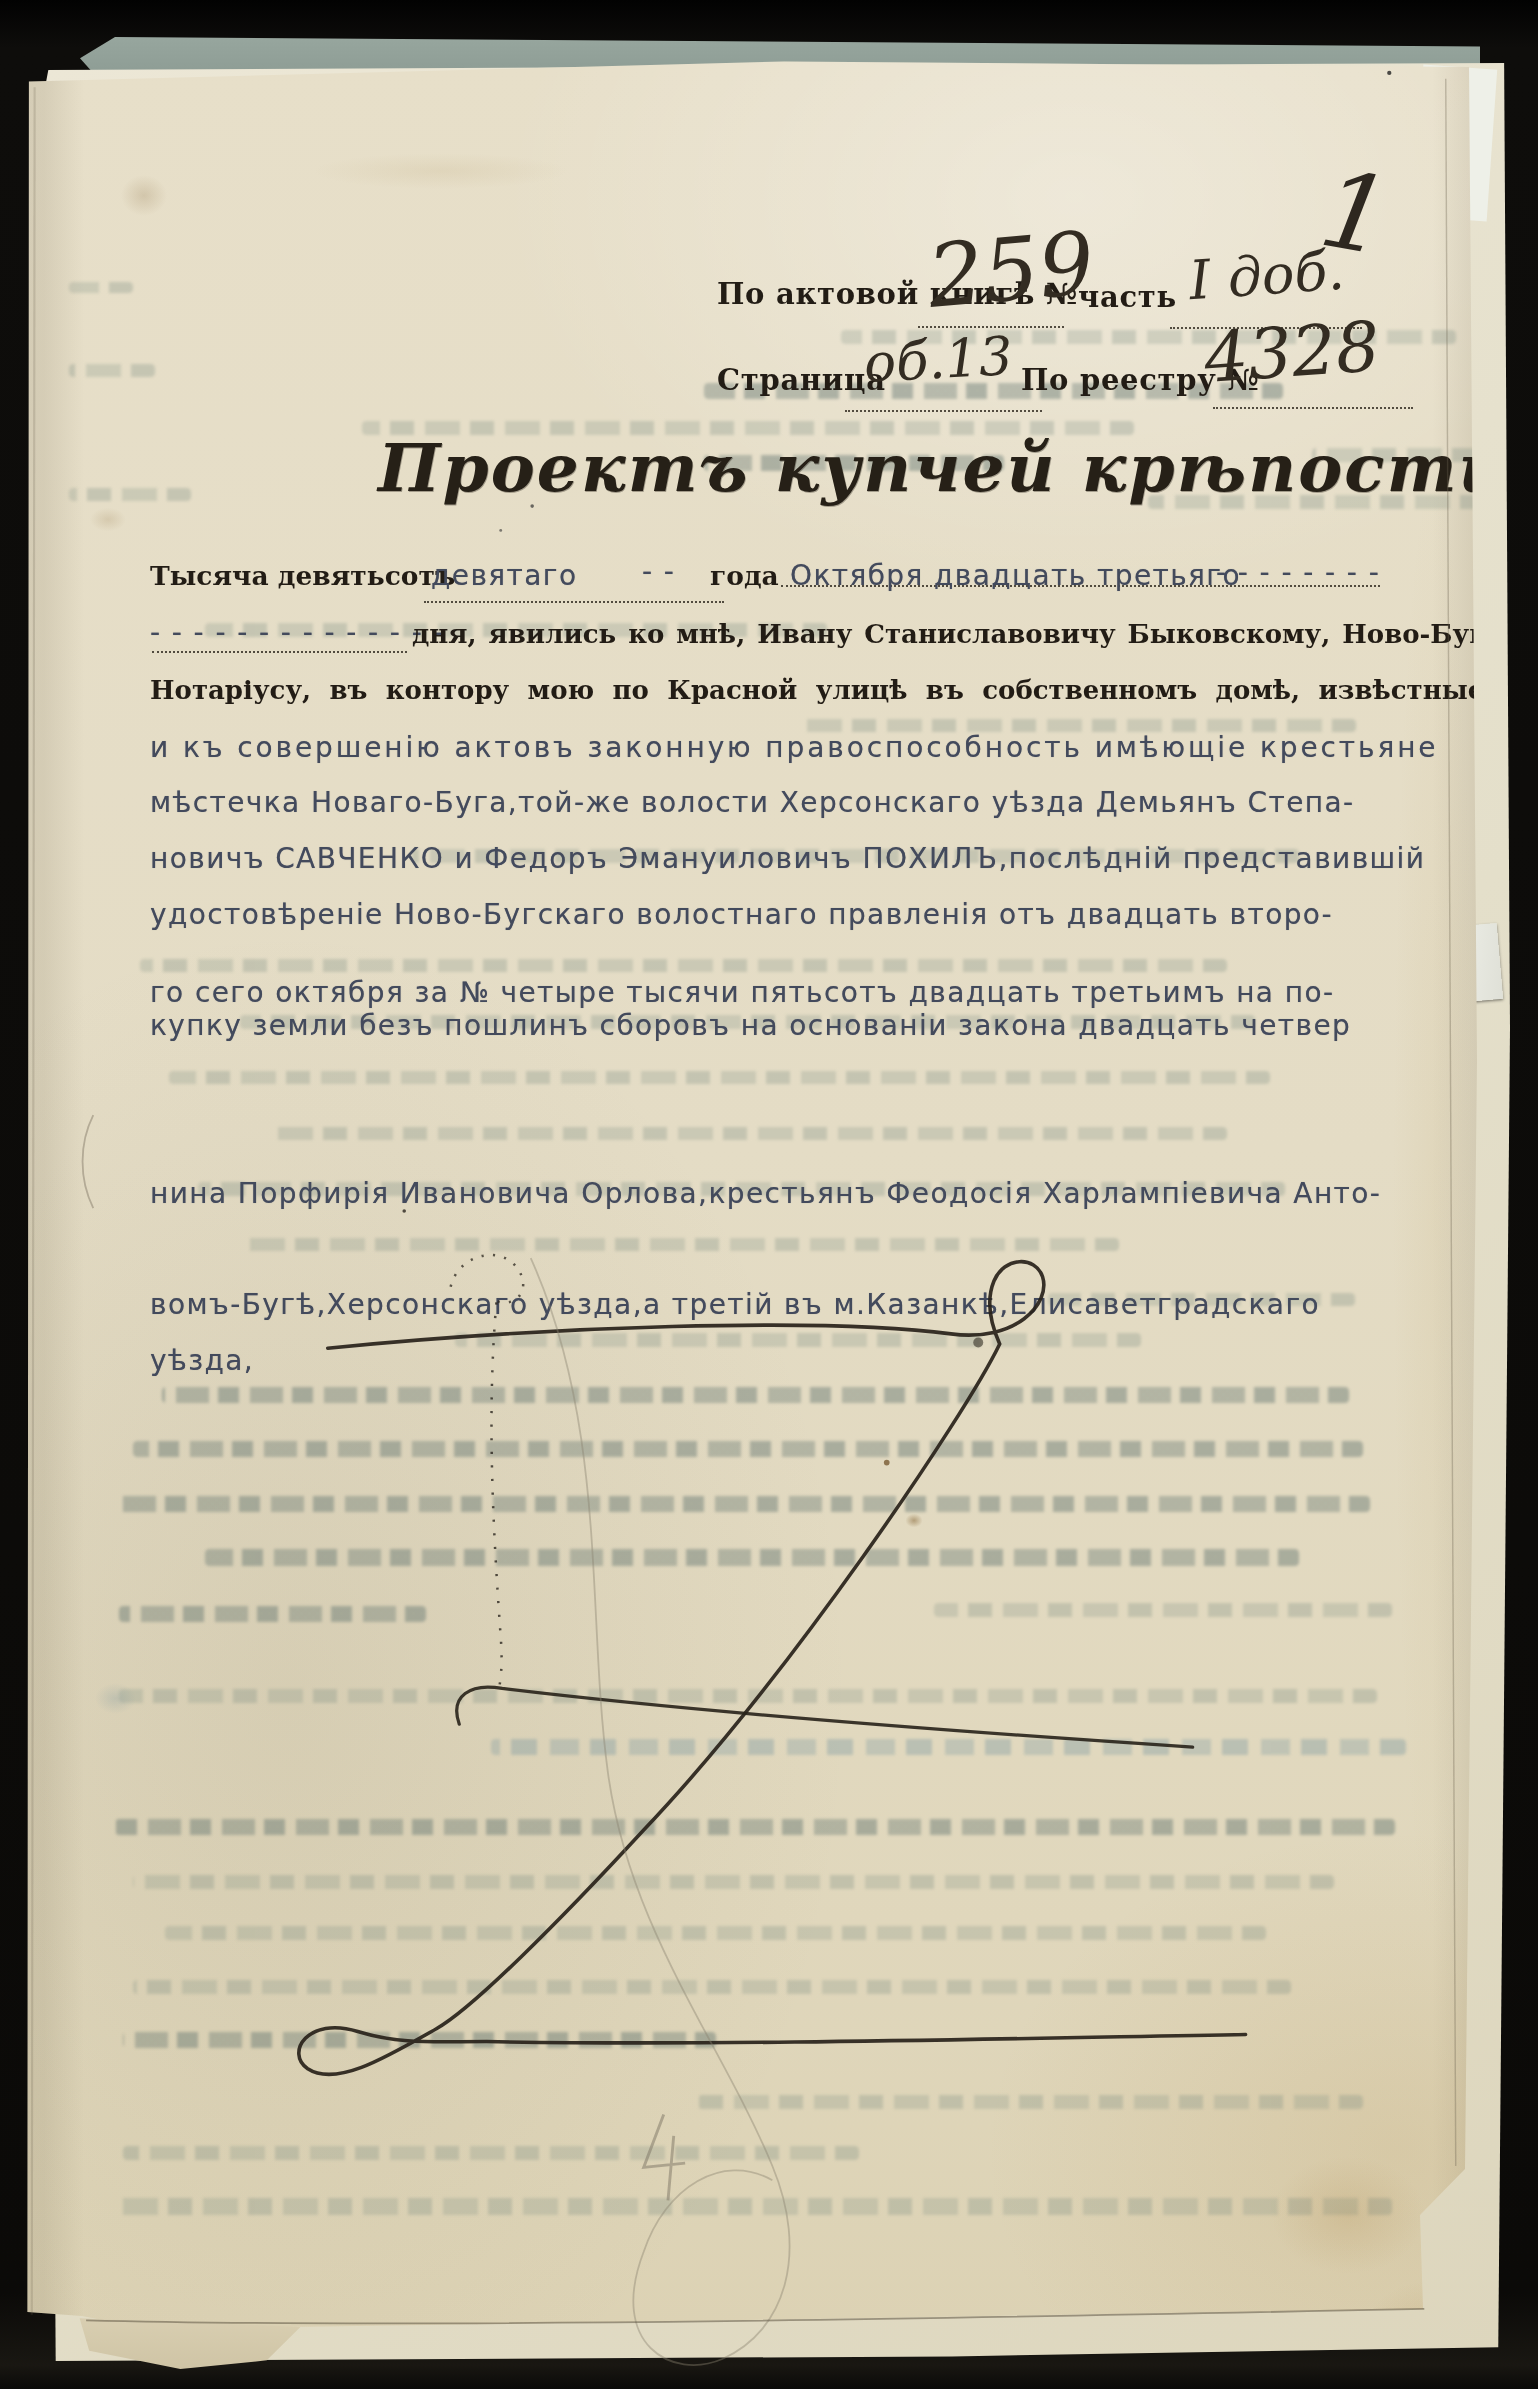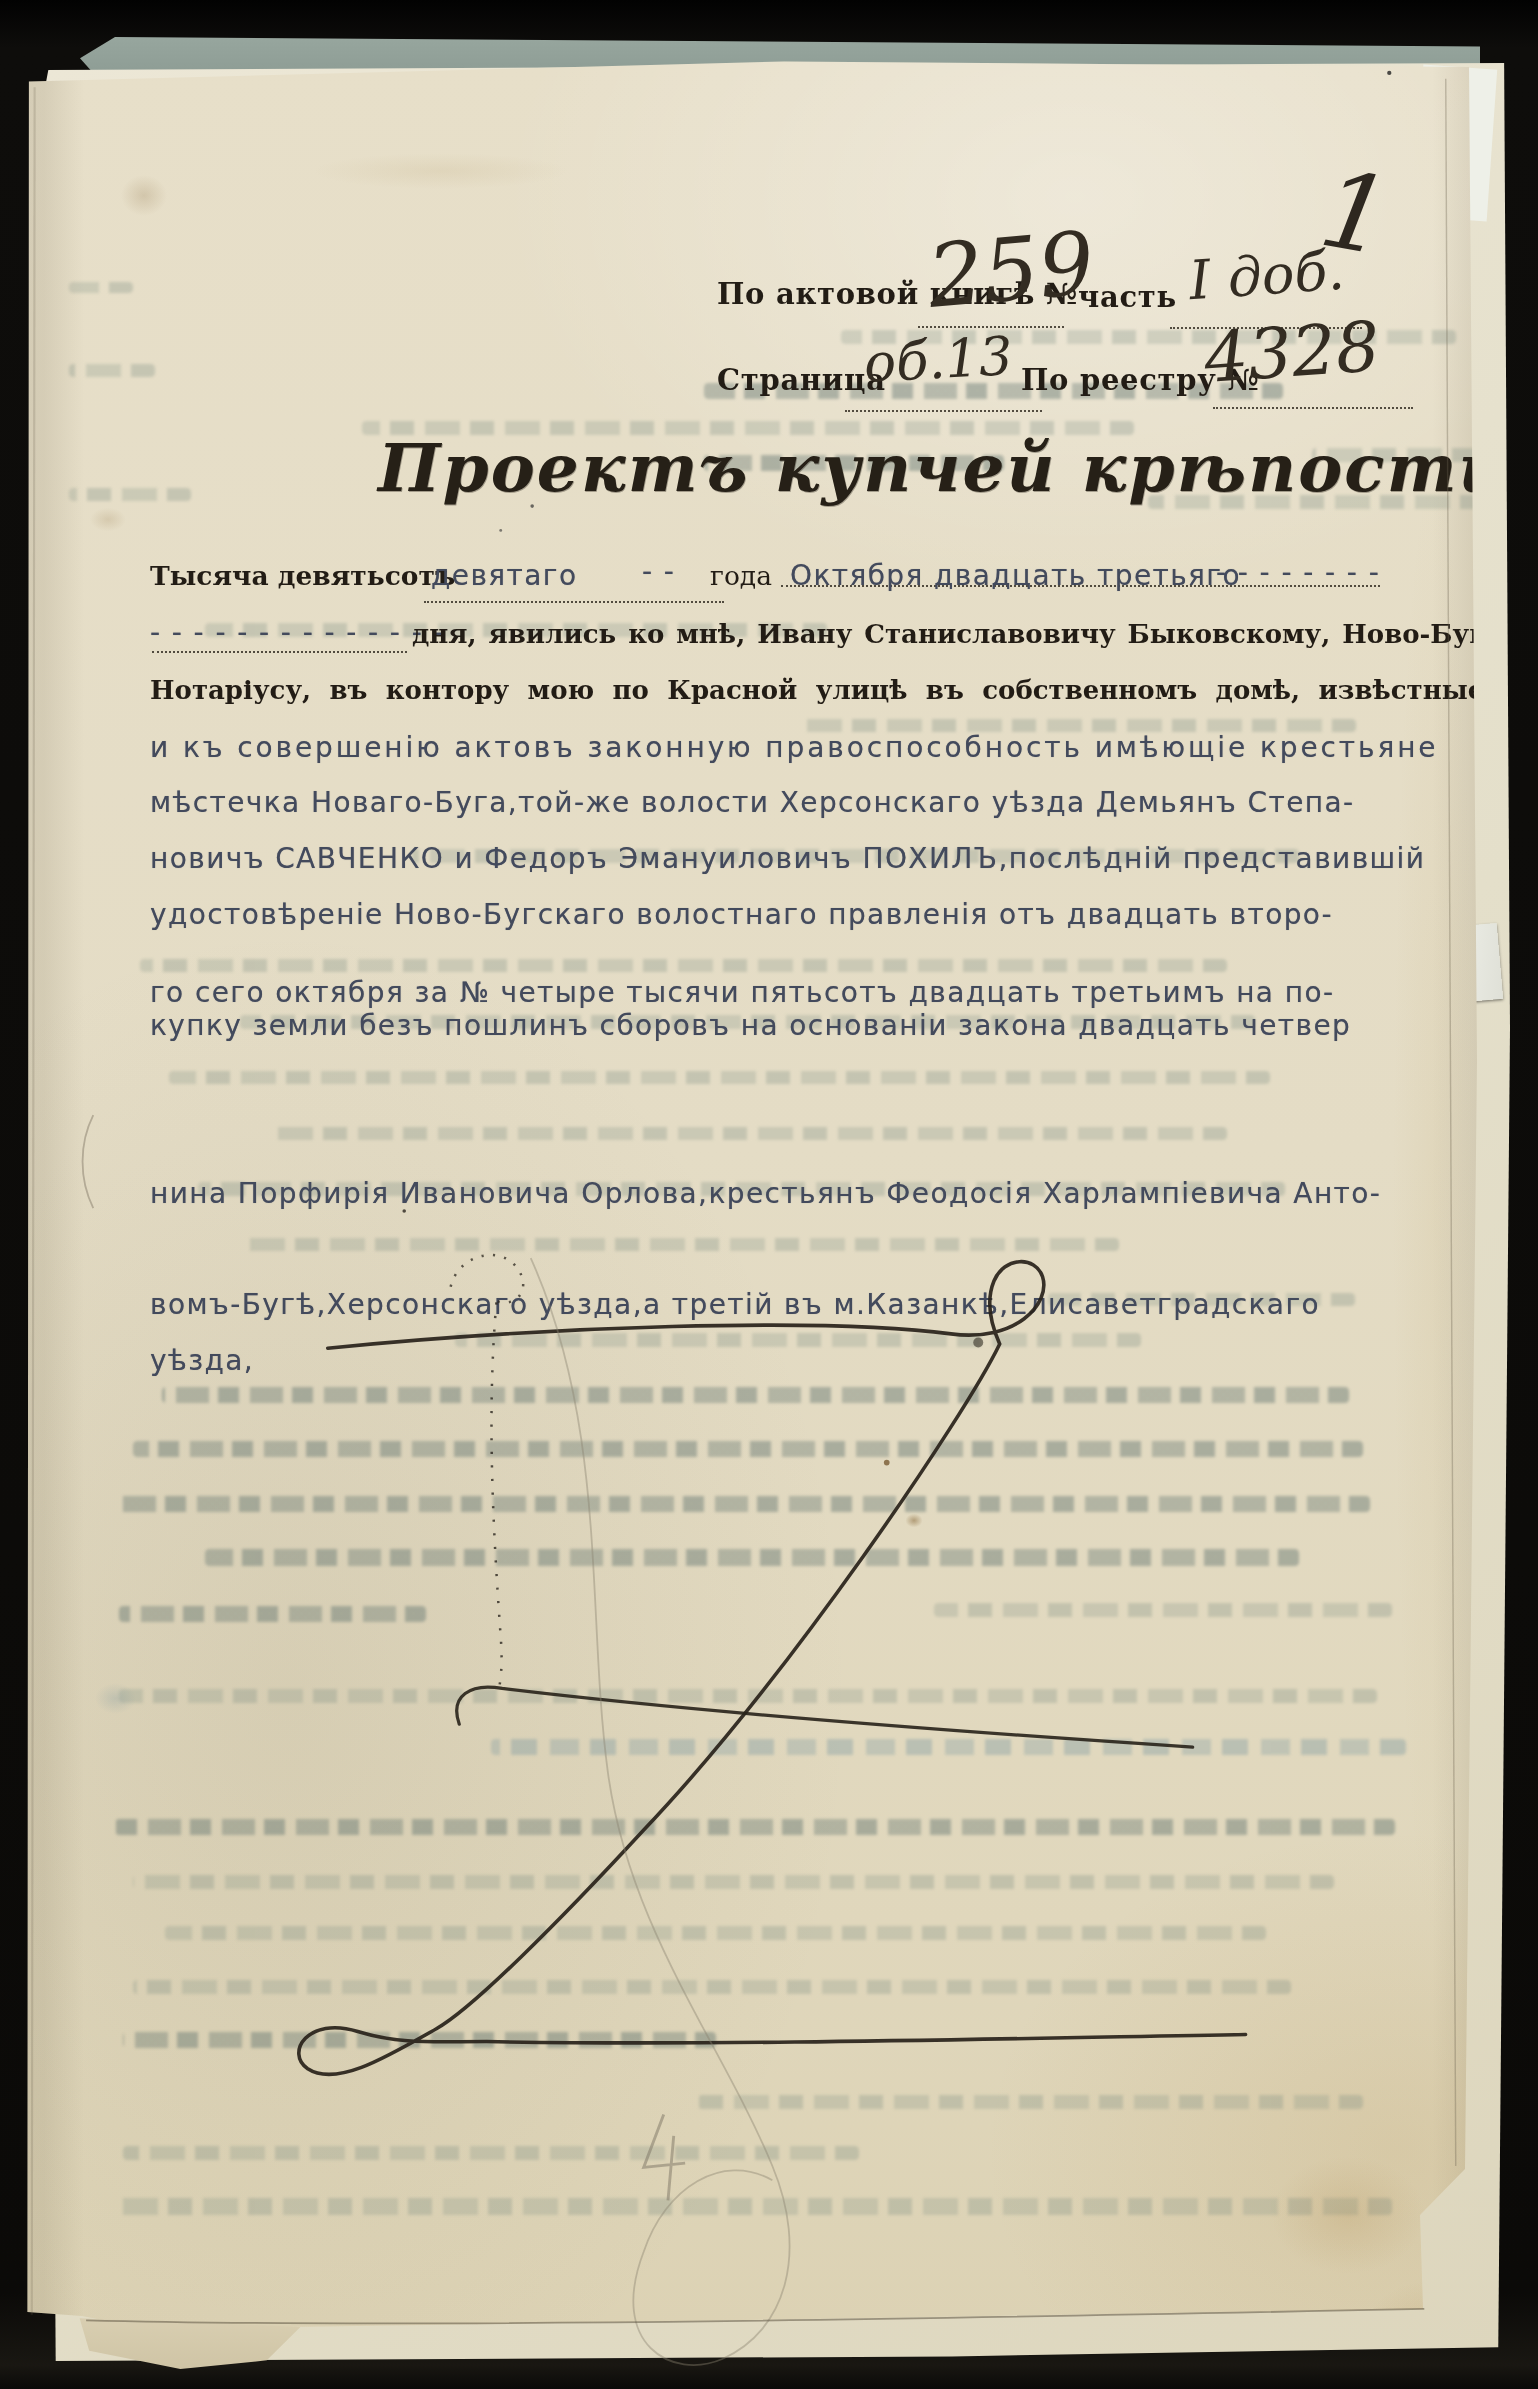--- a/index.html
+++ b/index.html
@@ -136,21 +136,21 @@
     <span class="printed lbl" style="left:995px;top:303px">По реестру №</span>
     <span class="hand h-reg">4328</span>
     <span class="dotted" style="left:1187px;top:347px;width:200px"></span>
 
     <div class="title">Проектъ купчей крѣпости.</div>
 
     <span class="printed" style="left:124px;top:500px;font-size:26.5px;font-weight:bold">Тысяча девятьсотъ</span>
     <span class="dotted" style="left:398px;top:541px;width:300px"></span>
     <span class="typed" style="left:405px;top:499px">девятаго</span>
     <span class="typed" style="left:616px;top:495px">- -</span>
-    <span class="printed" style="left:684px;top:500px;font-size:26.5px;font-weight:normal">года</span>
+    <span class="printed" style="left:684px;top:500px;font-size:26.5px;font-weight:bold">года</span>
     <span class="dotted" style="left:755px;top:525px;width:599px"></span>
     <span class="typed" style="left:764px;top:499px">Октября двадцать третьяго</span>
     <span class="typed" style="left:1190px;top:496px">- - - - - - - -</span>
 
     <span class="typed" style="left:124px;top:556px">- - - - - - - - - - - - - -</span>
     <span class="dotted" style="left:126px;top:591px;width:255px"></span>
     <span class="printed" style="left:386px;top:559px;font-size:26px;font-weight:bold;word-spacing:2.9px">дня, явились ко мнѣ, Ивану Станиславовичу Быковскому, Ново-Бугскому</span>
 
     <span class="printed l3just" style="left:124px;top:615px;font-size:26px;font-weight:bold">Нотаріусу, въ контору мою по Красной улицѣ въ собственномъ домѣ, извѣстные мнѣ лично</span>
 

